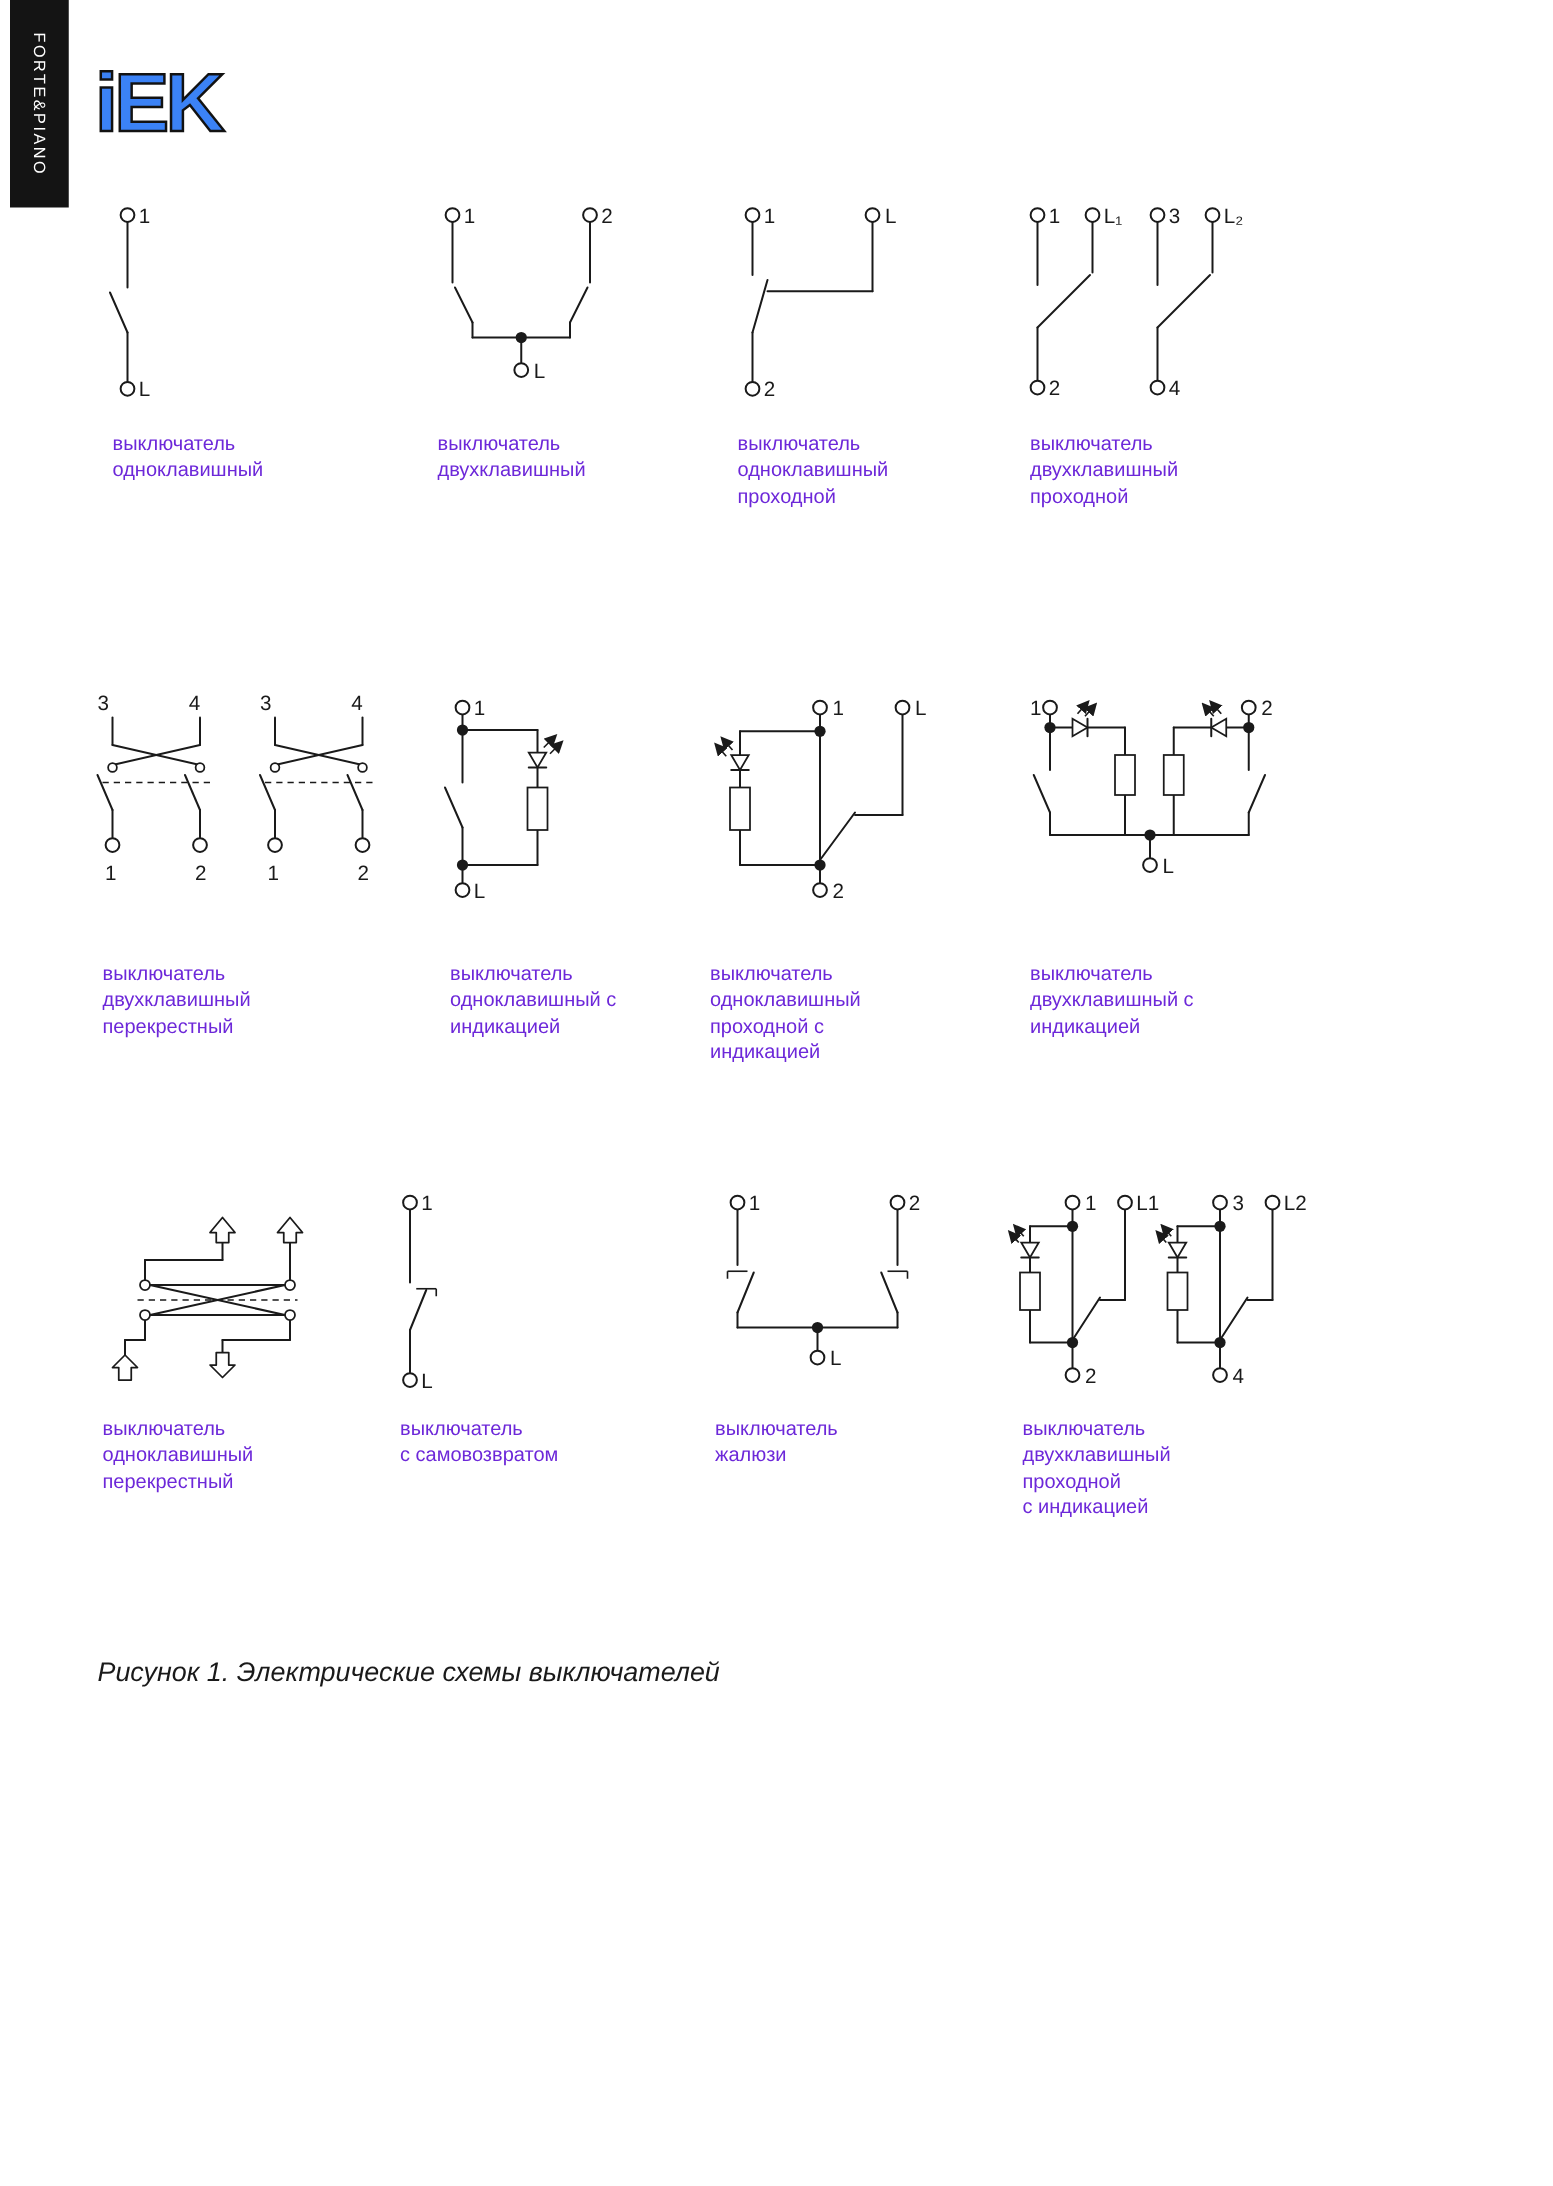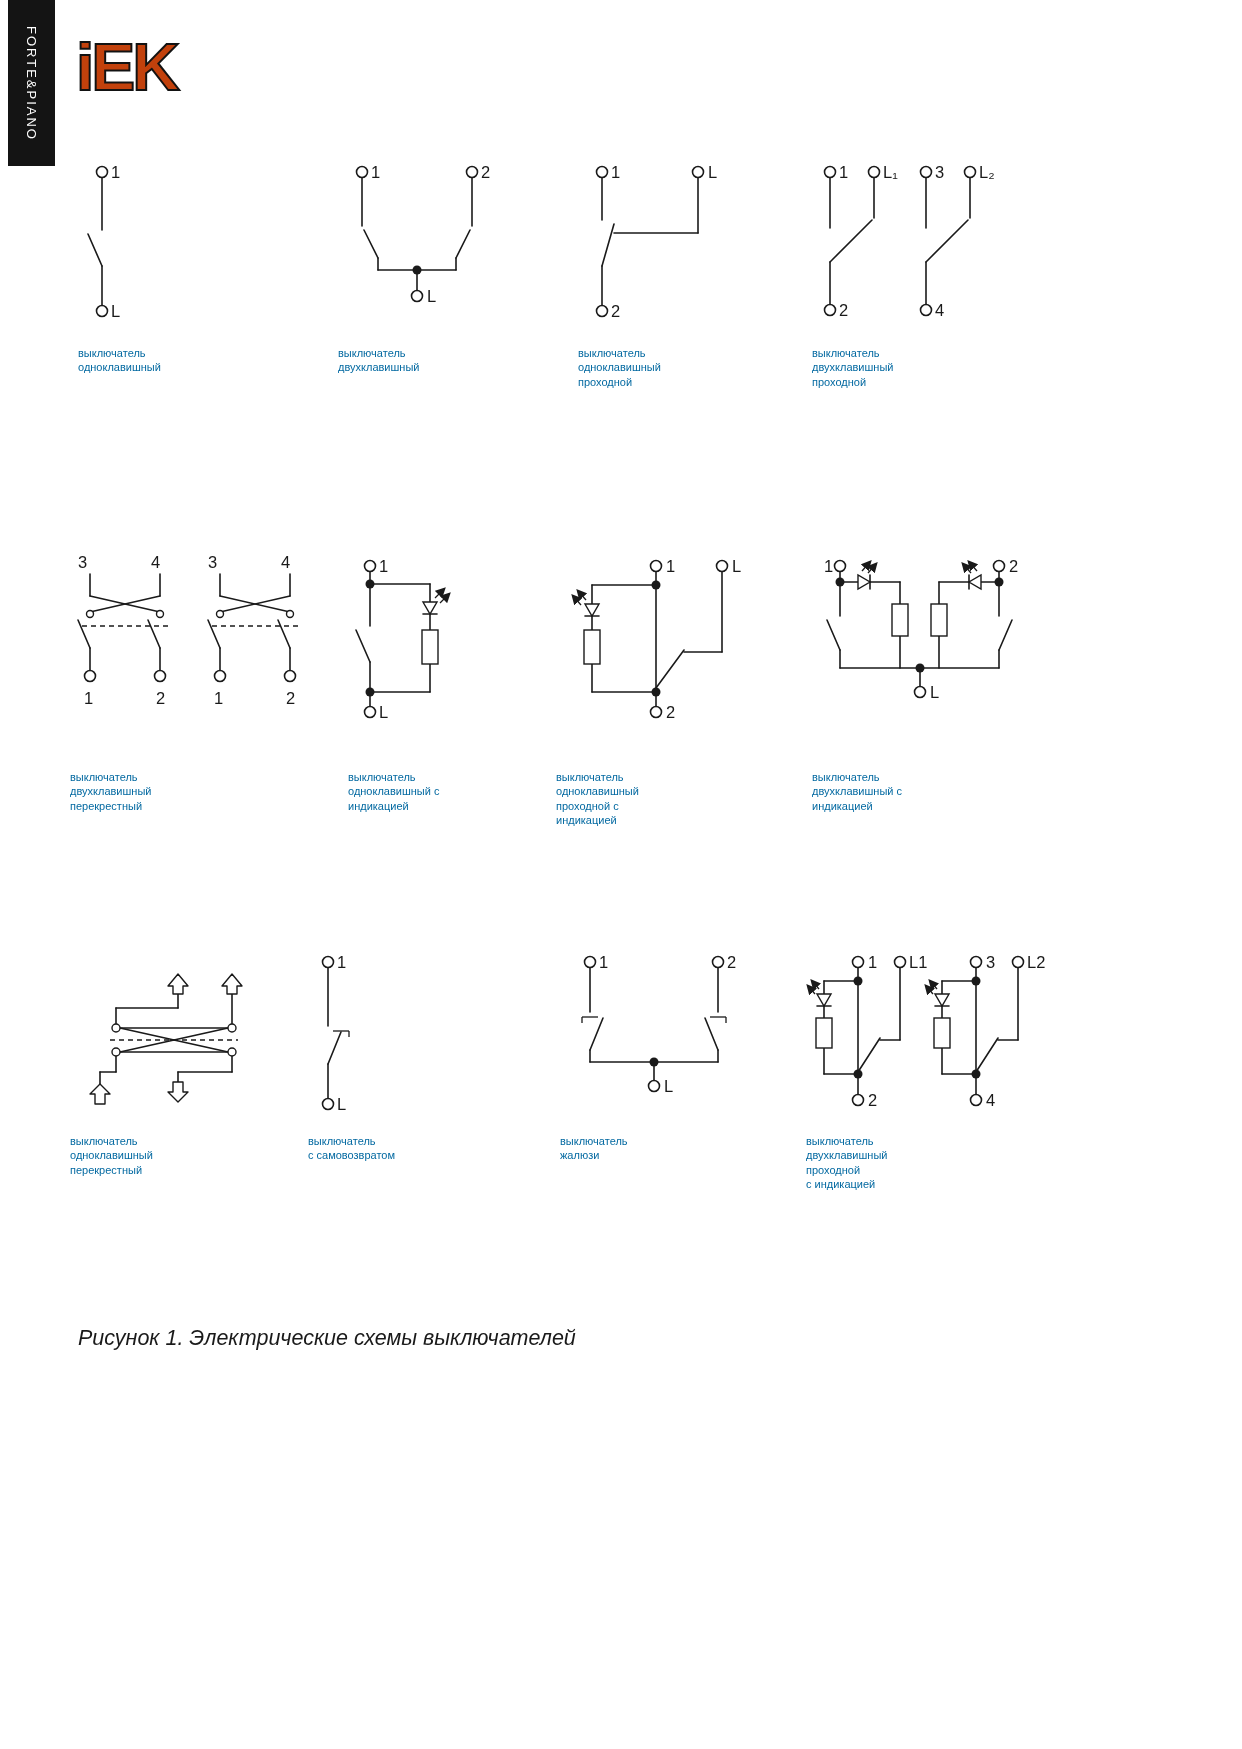--- a/index.html
+++ b/index.html
@@ -1,24 +1,24 @@
 <!DOCTYPE html>
 <html><head>
 <meta charset="utf-8">
 <style>
   html,body{margin:0;padding:0;background:#fff;}
   .page{position:relative;width:1242px;height:1749px;background:#fff;
         font-family:"Liberation Sans",sans-serif;color:#1a1a1a;overflow:hidden;}
   .sidebar{position:absolute;left:8px;top:0;width:47px;height:166px;background:#141414;
            display:flex;align-items:center;justify-content:center;}
   .sidebar-label{writing-mode:vertical-rl;color:#fff;font-size:13px;letter-spacing:2px;font-weight:500;}
-  .logo{position:absolute;left:76px;top:29px;font-size:66px;font-weight:800;letter-spacing:-3px;
-        color:#c2410c;-webkit-text-stroke:2px #121212;}
+  .logo{position:absolute;left:76px;top:44px;font-size:66px;font-weight:800;letter-spacing:-3px;
+        color:#3b82f6;-webkit-text-stroke:2px #121212;}
   .cell{position:absolute;}
-  .caption{position:absolute;left:0;white-space:pre-line;font-size:11px;line-height:1.3;color:#0369a1;width:250px;}
+  .caption{position:absolute;left:12px;white-space:pre-line;font-size:16px;line-height:1.3;color:#6d28d9;width:250px;}
   .figcap{position:absolute;left:78px;top:1326px;font-size:21.5px;color:#1a1a1a;font-style:italic;}
   svg.schematic{overflow:visible;display:block;}
   .w{stroke:#1a1a1a;stroke-width:1.6;fill:none;stroke-linecap:round;}
   .wa{stroke:#1a1a1a;stroke-width:1.3;fill:none;}
   .term{stroke:#1a1a1a;stroke-width:1.6;fill:#fff;}
   .dot{fill:#1a1a1a;stroke:none;}
   .dash{stroke:#1a1a1a;stroke-width:1.3;stroke-dasharray:5 4;fill:none;}
   .hollow{fill:#fff;stroke:#1a1a1a;stroke-width:1.4;stroke-linejoin:round;}
   .cont{stroke:#1a1a1a;stroke-width:1.4;fill:#fff;}
   .lbl{font-family:"Liberation Sans",sans-serif;font-size:16.5px;fill:#1a1a1a;}

